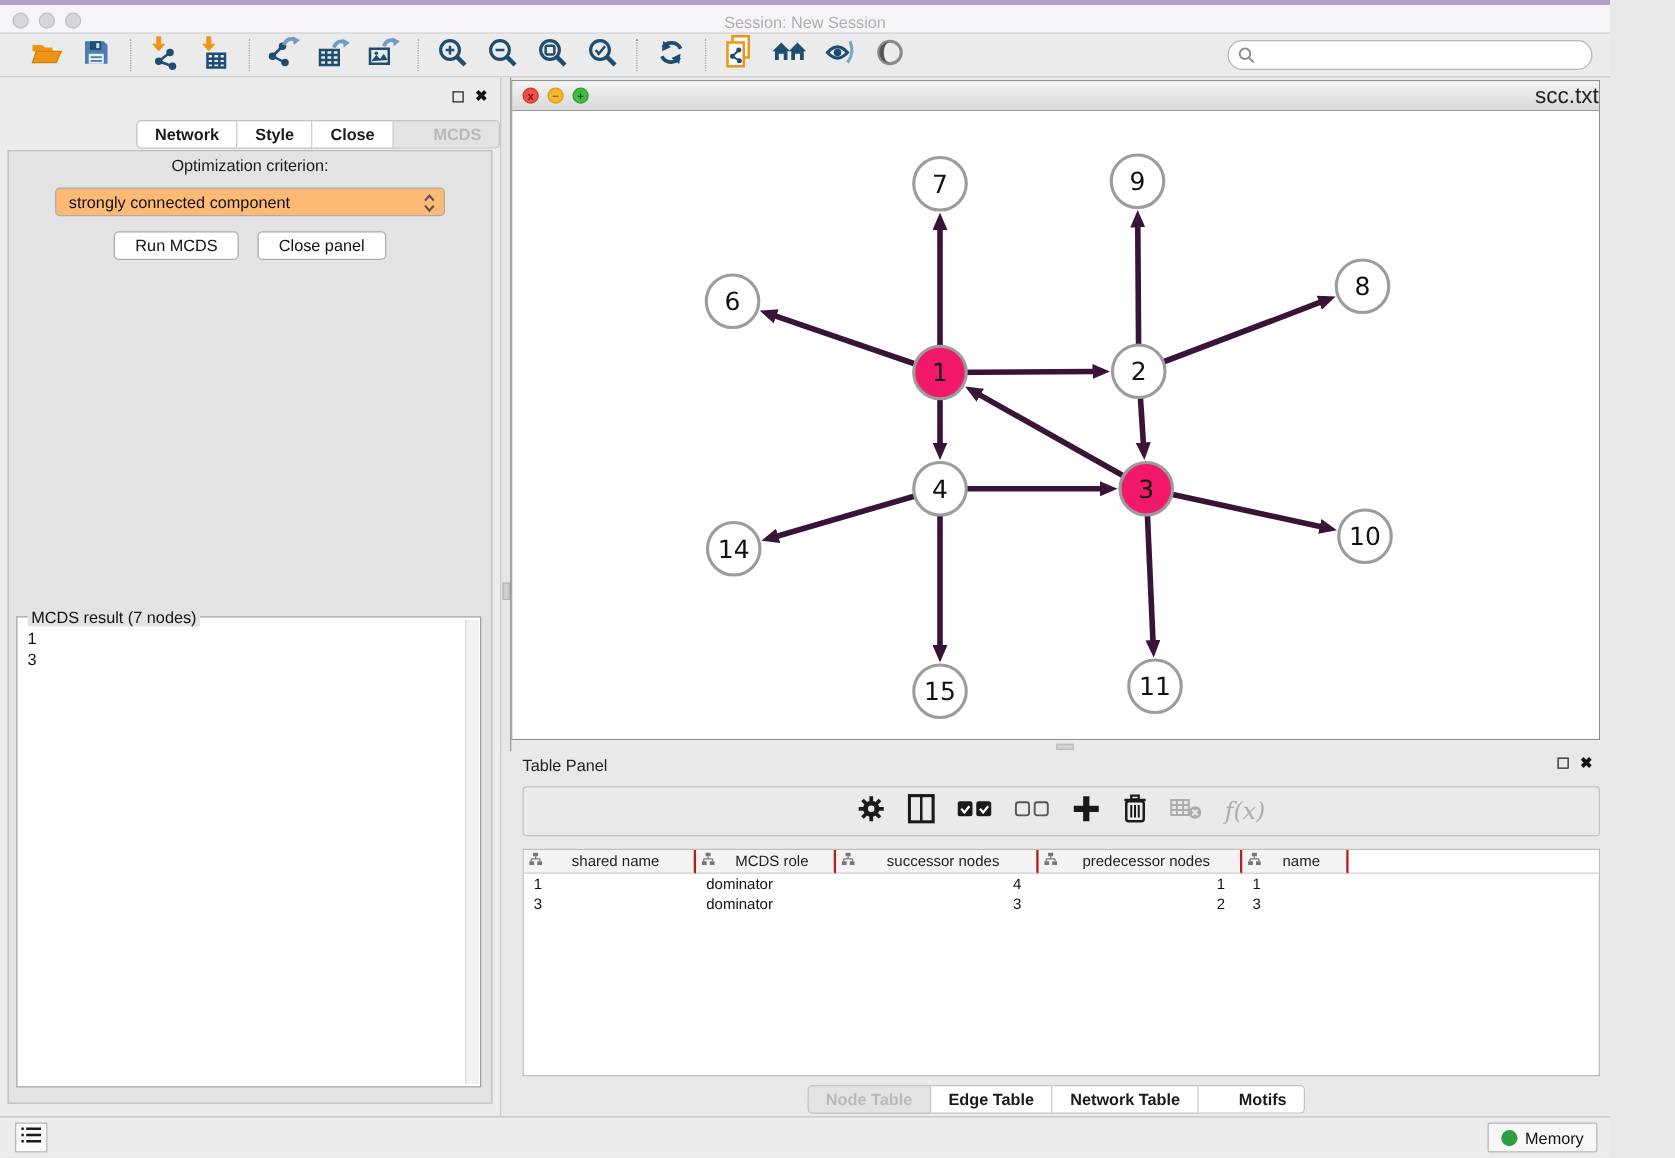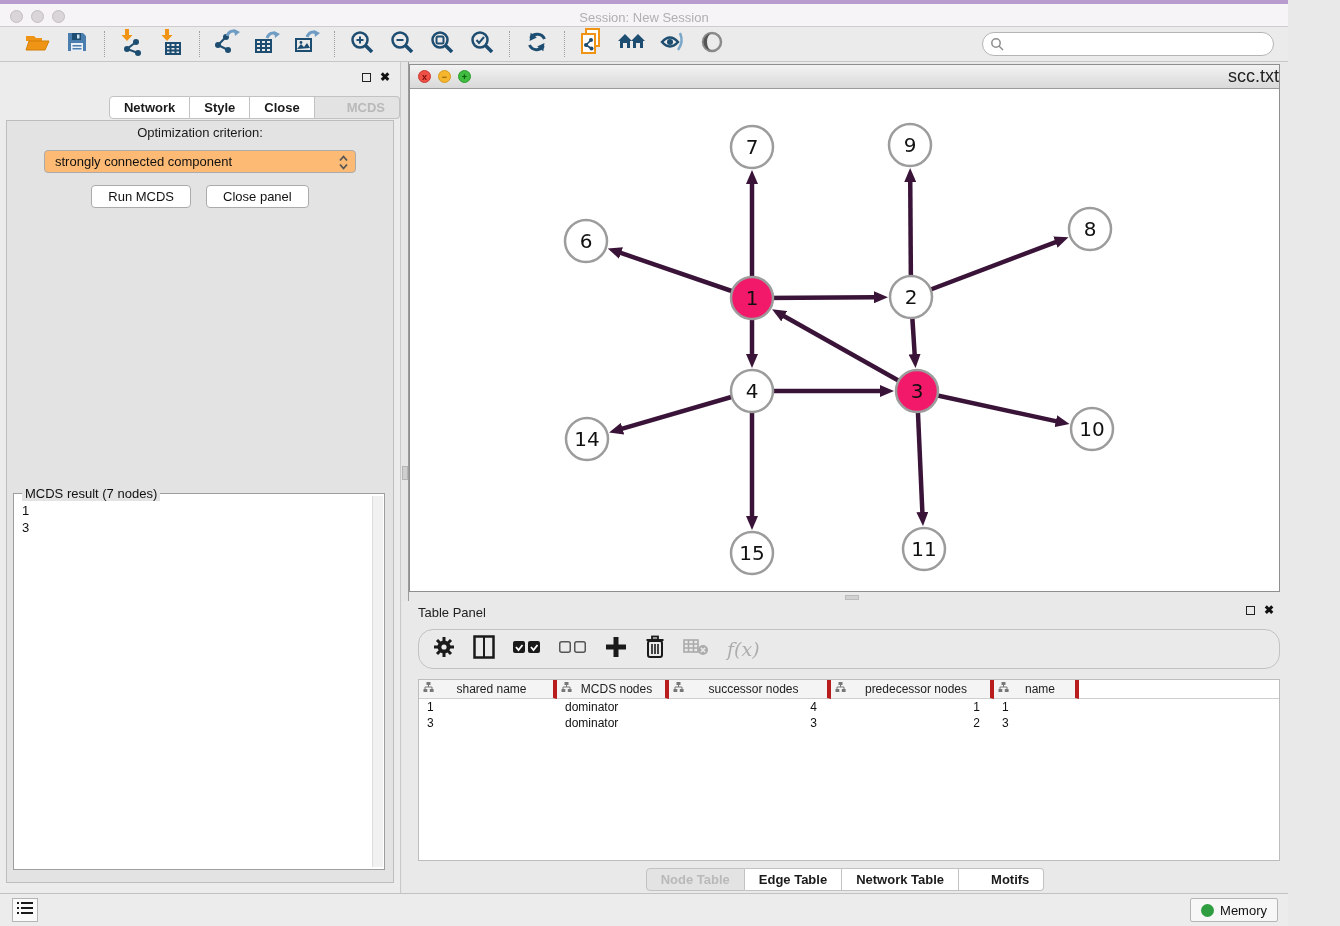--- a/index.html
+++ b/index.html
@@ -64,26 +64,26 @@
   .net-canvas { position:relative; width:100%; height:502px; background:#fff; overflow:hidden; }
 
   
   .h-divider { position:absolute; top:532px; left:409px; right:8px; height:7px; }
   .h-handle { position:absolute; top:1px; left:50%; width:14px; height:5px; background:#d2d2d2; border:1px solid #bbb; }
 
   
   .table-panel { position:absolute; top:539px; left:402px; right:0; bottom:0; background:#e9e9e9; }
   .tp-header { position:absolute; top:4px; left:16px; right:12px; height:18px; font-size:13px; color:#222; }
   .tp-ctrls { position:absolute; top:3px; right:14px; display:flex; gap:9px; align-items:center; }
-  .tp-toolbar { position:absolute; top:28px; left:16px; right:8px; height:40px; background:#eaeaea; border:1px solid #c2c2c2; border-radius:15px; display:flex; align-items:center; gap:18px; padding:0 14px; }
+  .tp-toolbar { position:absolute; top:28px; left:16px; right:8px; height:40px; background:#eaeaea; border:1px solid #c2c2c2; border-radius:3px; display:flex; align-items:center; gap:18px; padding:0 14px;justify-content:center; }
   .tp-tbtn { display:flex; align-items:center; justify-content:center; cursor:pointer; }
   .fx-label { font-family:"DejaVu Serif", serif; font-style:italic; font-size:19px; color:#adadad; }
   .data-table { position:absolute; top:78px; left:16px; right:8px; height:182px; background:#fff; border:1px solid #bdbdbd; overflow:hidden; }
   .dt-header { display:flex; height:19px; }
-  .dt-hcell { display:flex; align-items:center; background:#f4f4f4; border-right:4px solid #b91c1c; border-bottom:1px solid #cfcfcf; font-size:12px; color:#222; padding:0 4px; }
+  .dt-hcell { display:flex; align-items:center; background:#f4f4f4; border-right:2px solid #b91c1c; border-bottom:1px solid #cfcfcf; font-size:12px; color:#222; padding:0 4px; }
   .dt-hcell .hlabel { flex:1; text-align:center; }
   .dt-hfill { flex:1; background:#fff; border-bottom:1px solid #cfcfcf; }
   .dt-row { display:flex; height:16px; }
   .dt-cell { font-size:12px; color:#111; line-height:16px; overflow:hidden; }
   .tp-tabs { position:absolute; top:267px; left:0; right:0; display:flex; justify-content:center; }
 
   
   .statusbar { position:absolute; bottom:0; left:0; right:0; height:33px; background:#ececec; border-top:1px solid #c2c2c2; }
   .sb-left-btn { position:absolute; top:4px; left:12px; width:26px; height:24px; background:#fafafa; border:1px solid #b5b5b5; display:flex; align-items:center; justify-content:center; cursor:pointer; }
   .sb-mem-btn { position:absolute; top:4px; right:10px; height:24px; background:#f7f7f7; border:1px solid #b5b5b5; border-radius:2px; display:flex; align-items:center; gap:6px; padding:0 10px; font-size:13px; color:#111; cursor:pointer; }
@@ -469,21 +469,21 @@
                 </svg></span>
               <span class="hlabel">shared name</span>
             </div>
             <div class="dt-hcell" style="width: 112px;">
               <span><svg width="11" height="11" viewBox="0 0 11 11">
                   <rect x="3.5" y="0" width="4" height="3" fill="#777"></rect>
                   <path d="M5.5,3 v2 M2,5 h7 M2,5 v2 M9,5 v2" stroke="#777" fill="none"></path>
                   <rect x="0.5" y="7" width="3.8" height="3" fill="#777"></rect>
                   <rect x="6.8" y="7" width="3.8" height="3" fill="#777"></rect>
                 </svg></span>
-              <span class="hlabel">MCDS nodes</span>
+              <span class="hlabel">MCDS role</span>
             </div>
             <div class="dt-hcell" style="width: 162px;">
               <span><svg width="11" height="11" viewBox="0 0 11 11">
                   <rect x="3.5" y="0" width="4" height="3" fill="#777"></rect>
                   <path d="M5.5,3 v2 M2,5 h7 M2,5 v2 M9,5 v2" stroke="#777" fill="none"></path>
                   <rect x="0.5" y="7" width="3.8" height="3" fill="#777"></rect>
                   <rect x="6.8" y="7" width="3.8" height="3" fill="#777"></rect>
                 </svg></span>
               <span class="hlabel">successor nodes</span>
             </div>

